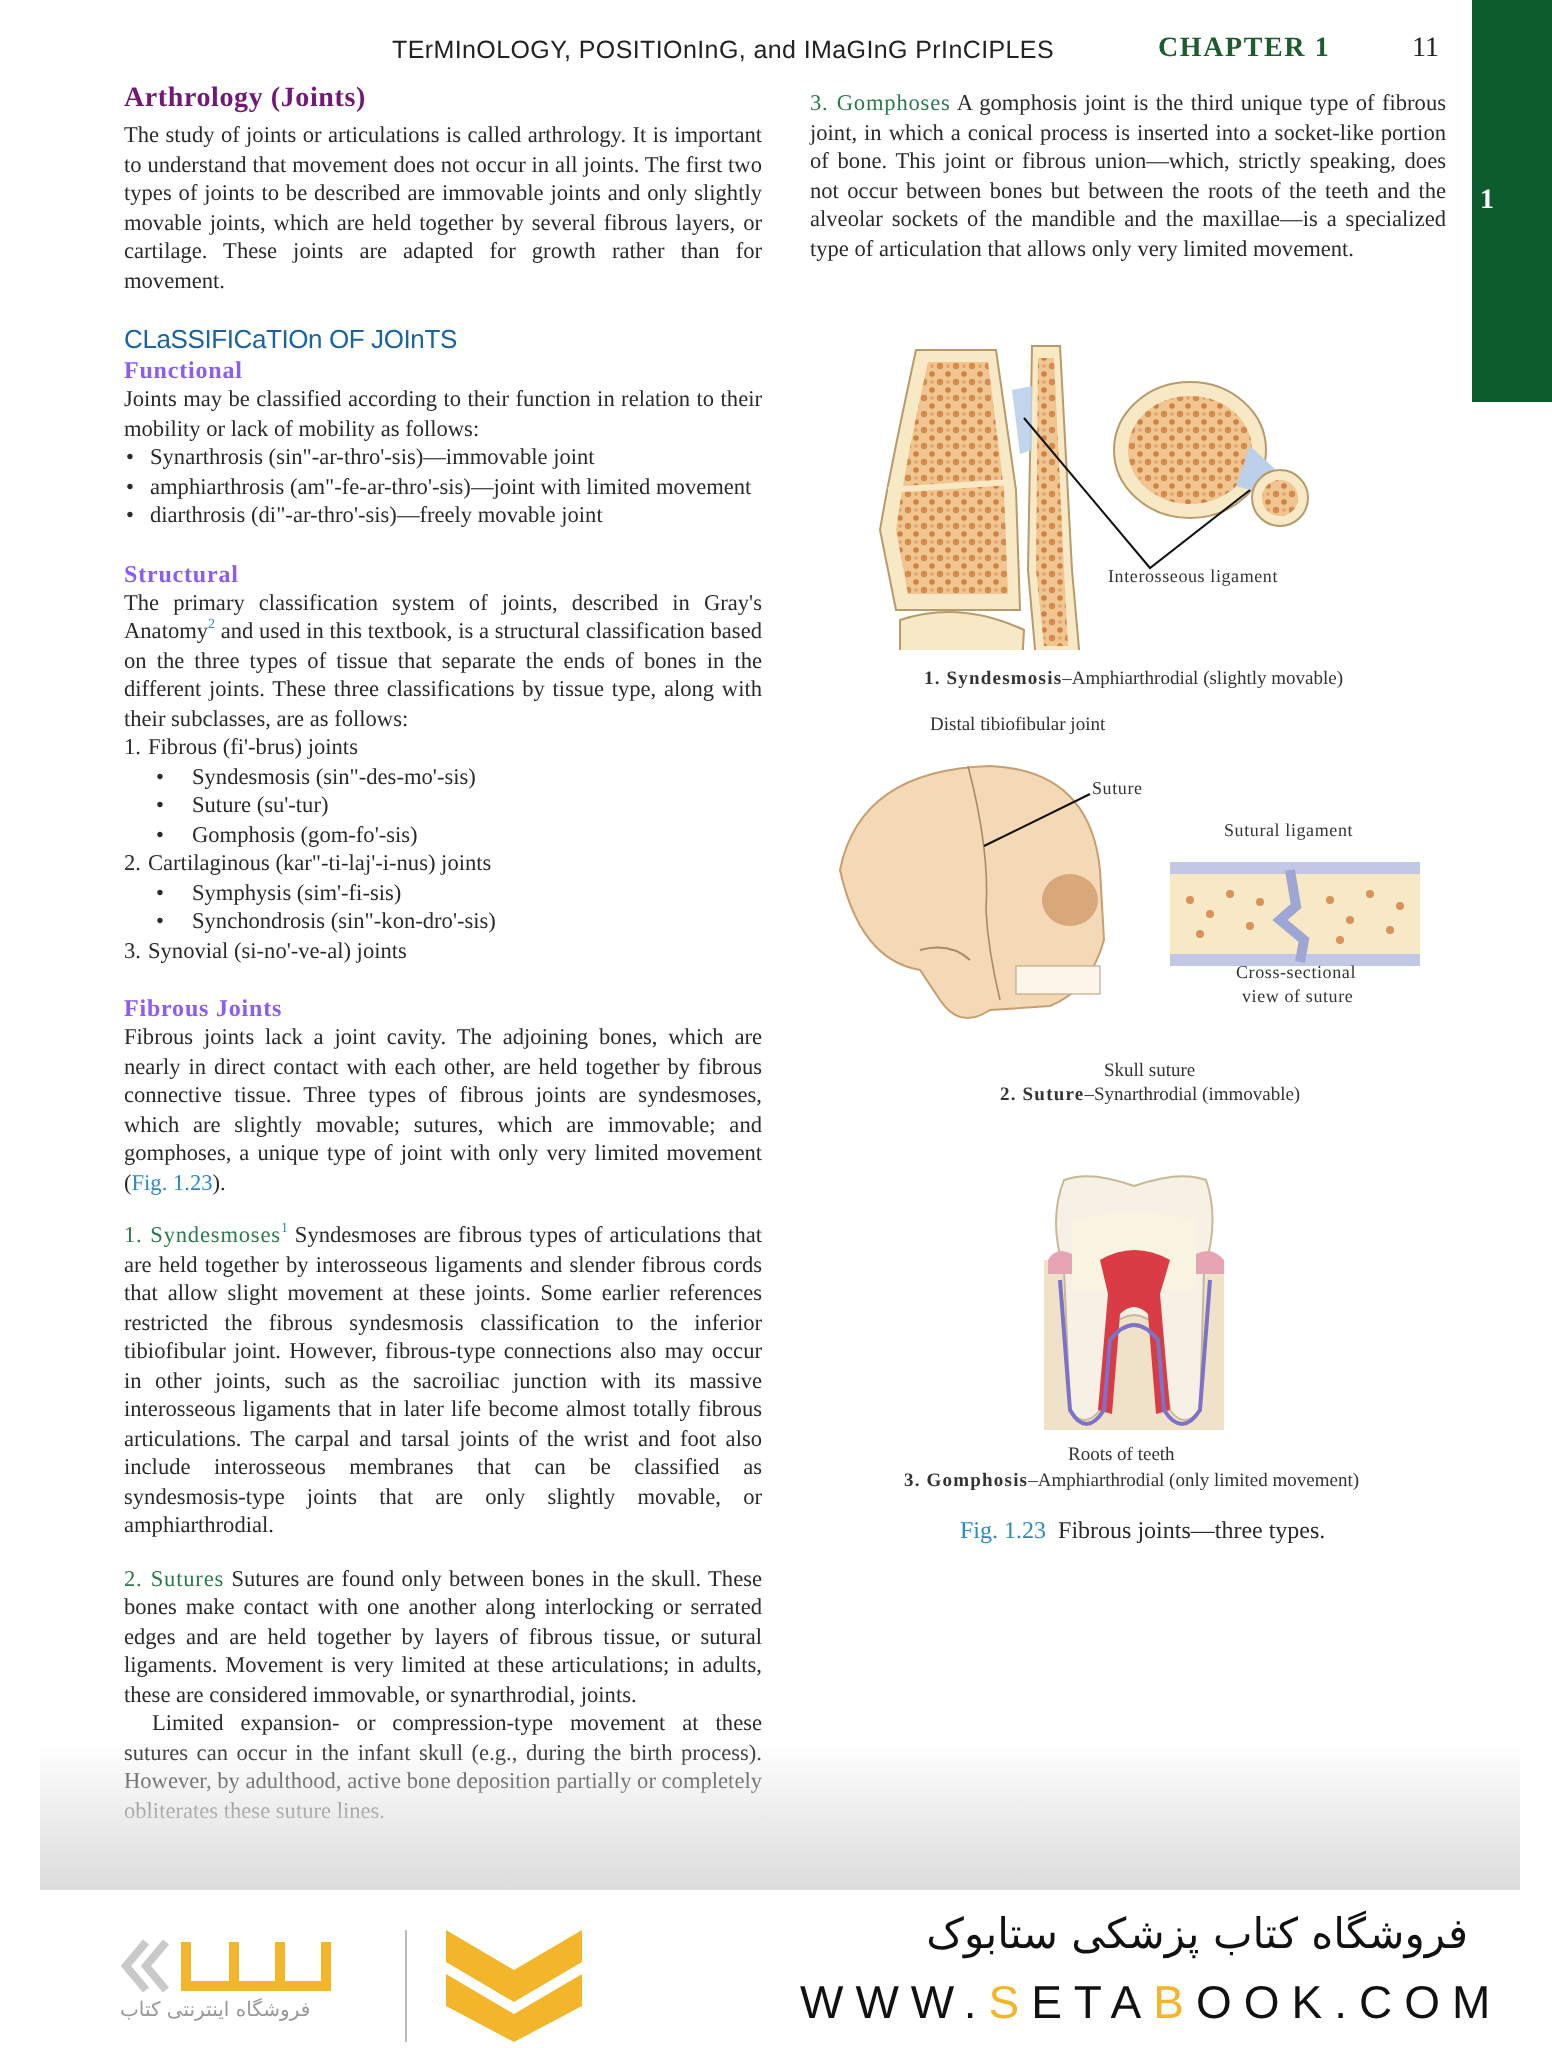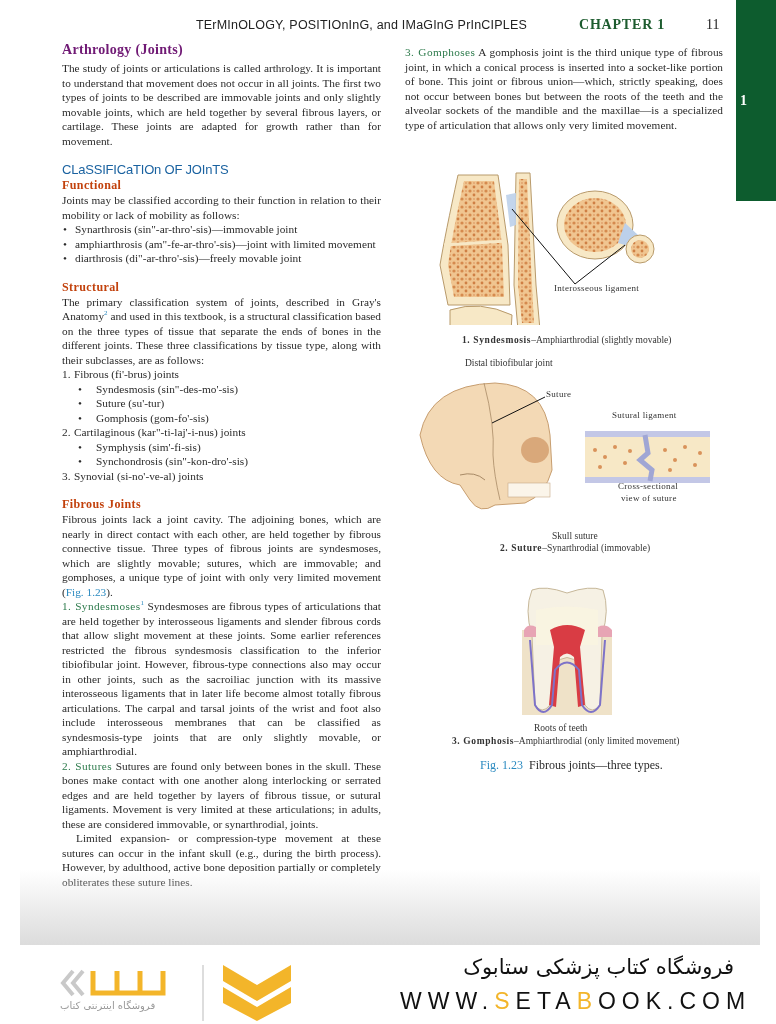--- a/index.html
+++ b/index.html
@@ -18,38 +18,38 @@
 
   .side-tab { position: absolute; top: 0; left: 736px; width: 40px; height: 201px; background: #0d5c2e; }
   .side-tab span { position: absolute; top: 93px; left: 4px; color: #fff; font-size: 14px; font-weight: bold; }
 
   .col-left { position: absolute; left: 62px; top: 40px; width: 319px; }
   .col-right { position: absolute; left: 405px; top: 45px; width: 318px; }
 
   p, li { font-size: 11.3px; line-height: 14.5px; text-align: justify; }
   .h-section { font-size: 14px; font-weight: bold; color: #701a75; margin-top: 2px; margin-bottom: 3px; letter-spacing: 0.3px; }
   .h-caps { font-family: "Liberation Sans", sans-serif; font-size: 13px; color: #1a62a0; margin-top: 14px; font-weight: normal; letter-spacing: -0.2px; }
-  .h-green { color: #c2410c; font-size: 12px; margin-top: 1px; letter-spacing: 0.4px; }
+  .h-green { color: #8b5cf6; font-size: 12px; margin-top: 1px; letter-spacing: 0.4px; }
   .h-green.gap { margin-top: 14px; }
   .run-in { color: #2c7a4b; letter-spacing: 0.4px; }
   .fig-link { color: #2b8ac0; }
   sup { font-size: 7px; vertical-align: super; line-height: 0; }
   .sup-link { color: #2b8ac0; }
 
   ul.bullets { list-style: none; }
   ul.bullets li { position: relative; padding-left: 13px; text-align: left; }
   ul.bullets li::before { content: "•"; position: absolute; left: 1px; }
   ol.tissue { list-style: none; }
   ol.tissue > li { padding-left: 12px; position: relative; text-align: left; }
   ol.tissue > li > .num { position: absolute; left: 0; }
   ol.tissue ul.bullets { margin-left: 0; }
   ol.tissue ul.bullets li { padding-left: 22px; }
   ol.tissue ul.bullets li::before { left: 4px; }
 
-  .para-gap { margin-top: 0; }
+  .para-gap { margin-top: 12px; }
   .indent { text-indent: 14px; }
 
   
   .figure { position: absolute; }
   .fig-caption { font-size: 9.5px; color: #333; text-align: center; line-height: 12.5px; position: absolute; white-space: nowrap; }
   .fig-caption b { letter-spacing: 0.6px; }
   .fig-label { font-size: 9px; color: #333; position: absolute; white-space: nowrap; letter-spacing: 0.3px; }
   .fig-title { position: absolute; top: 758px; left: 480px; font-size: 12px; white-space: nowrap; }
   .fig-title .fig-num { color: #2b8ac0; }
 

